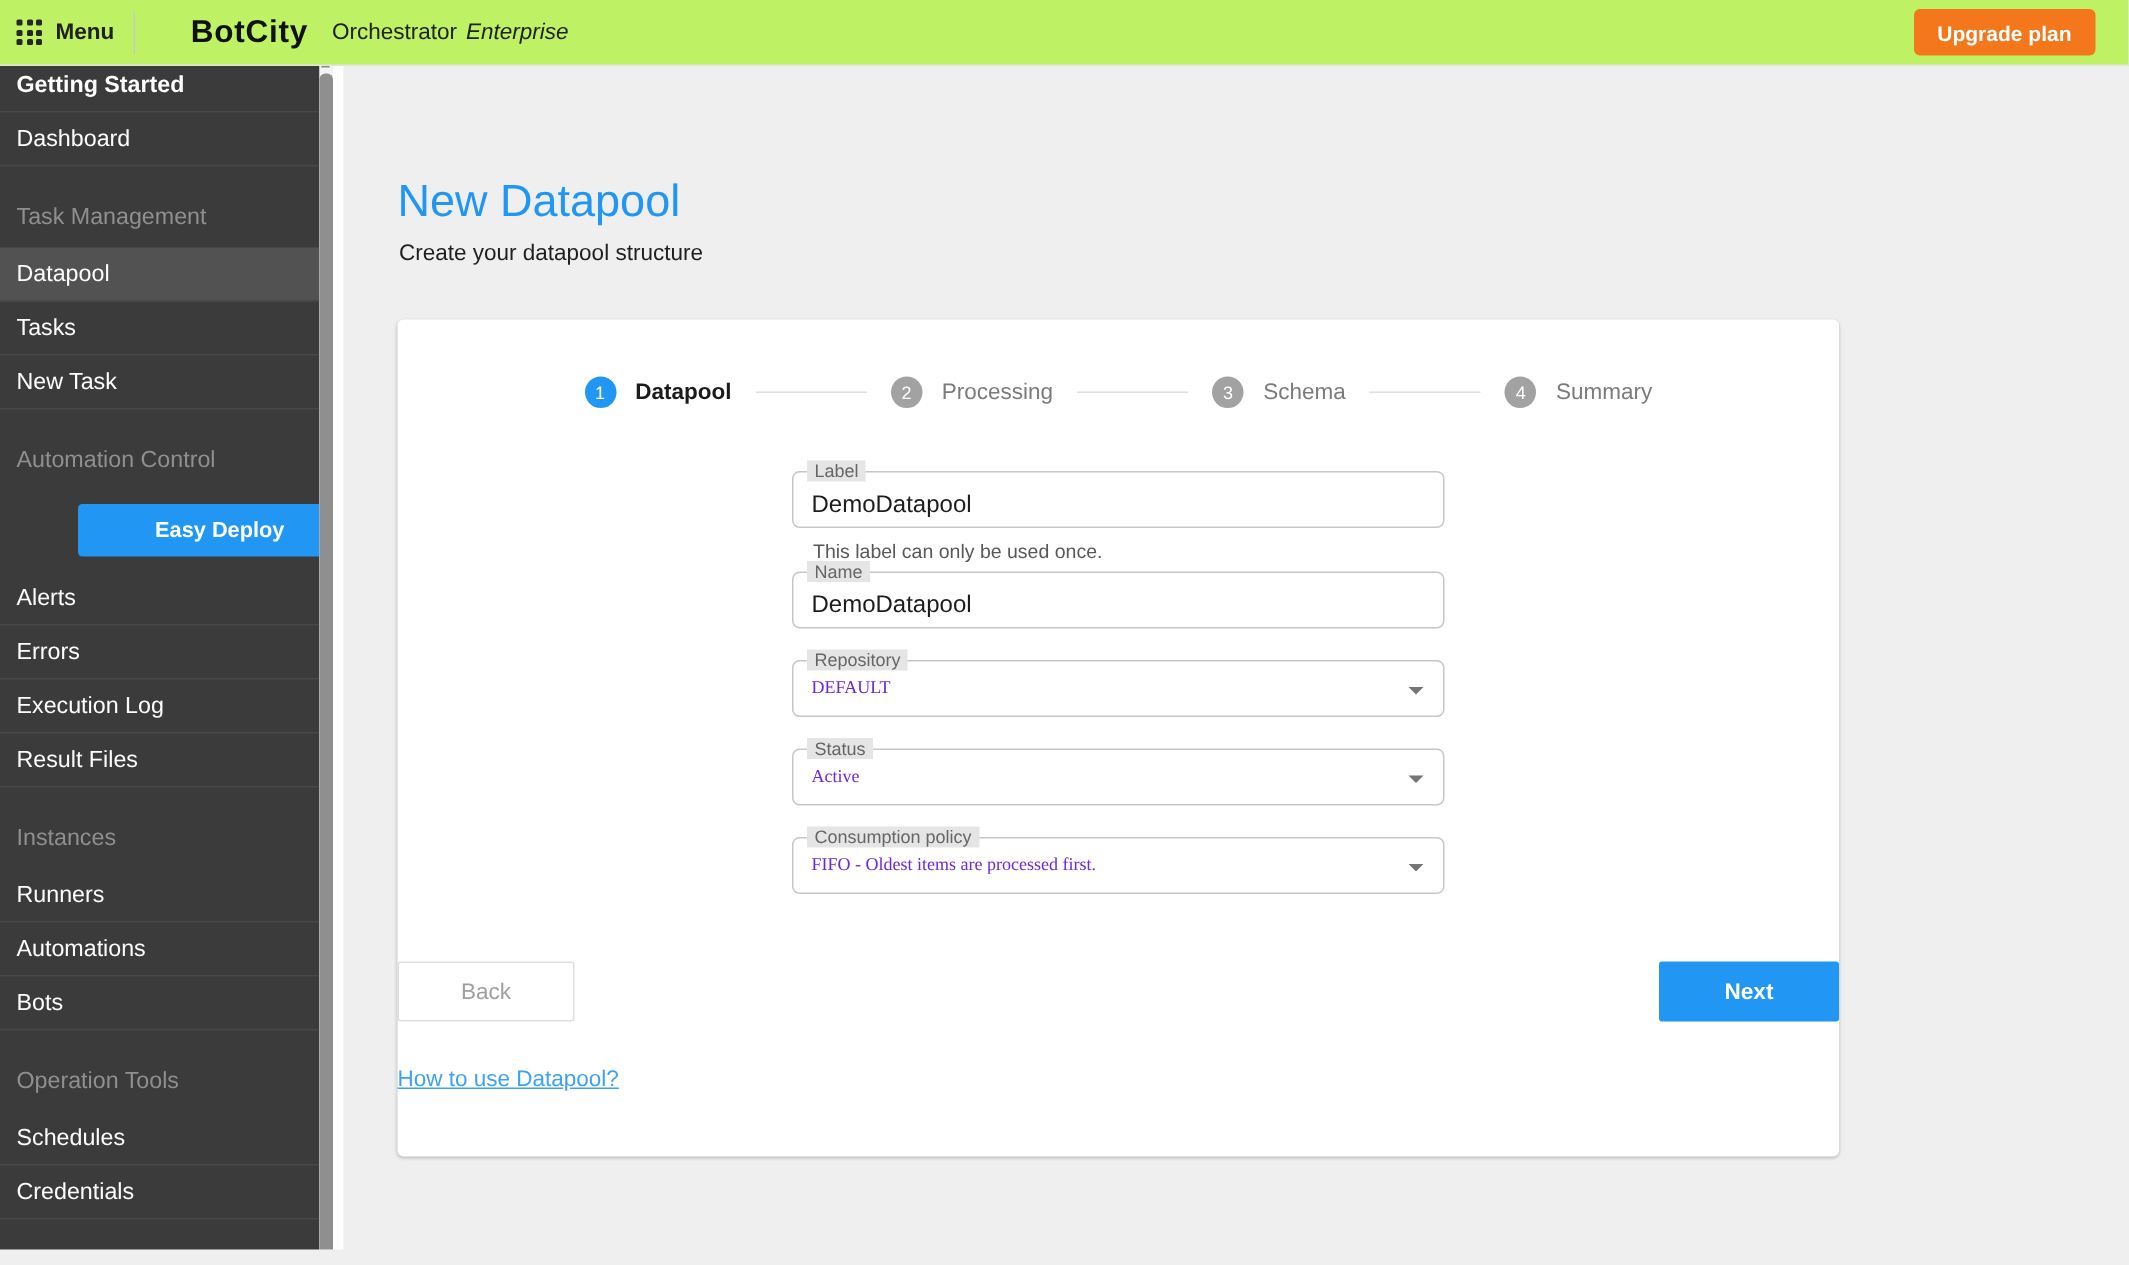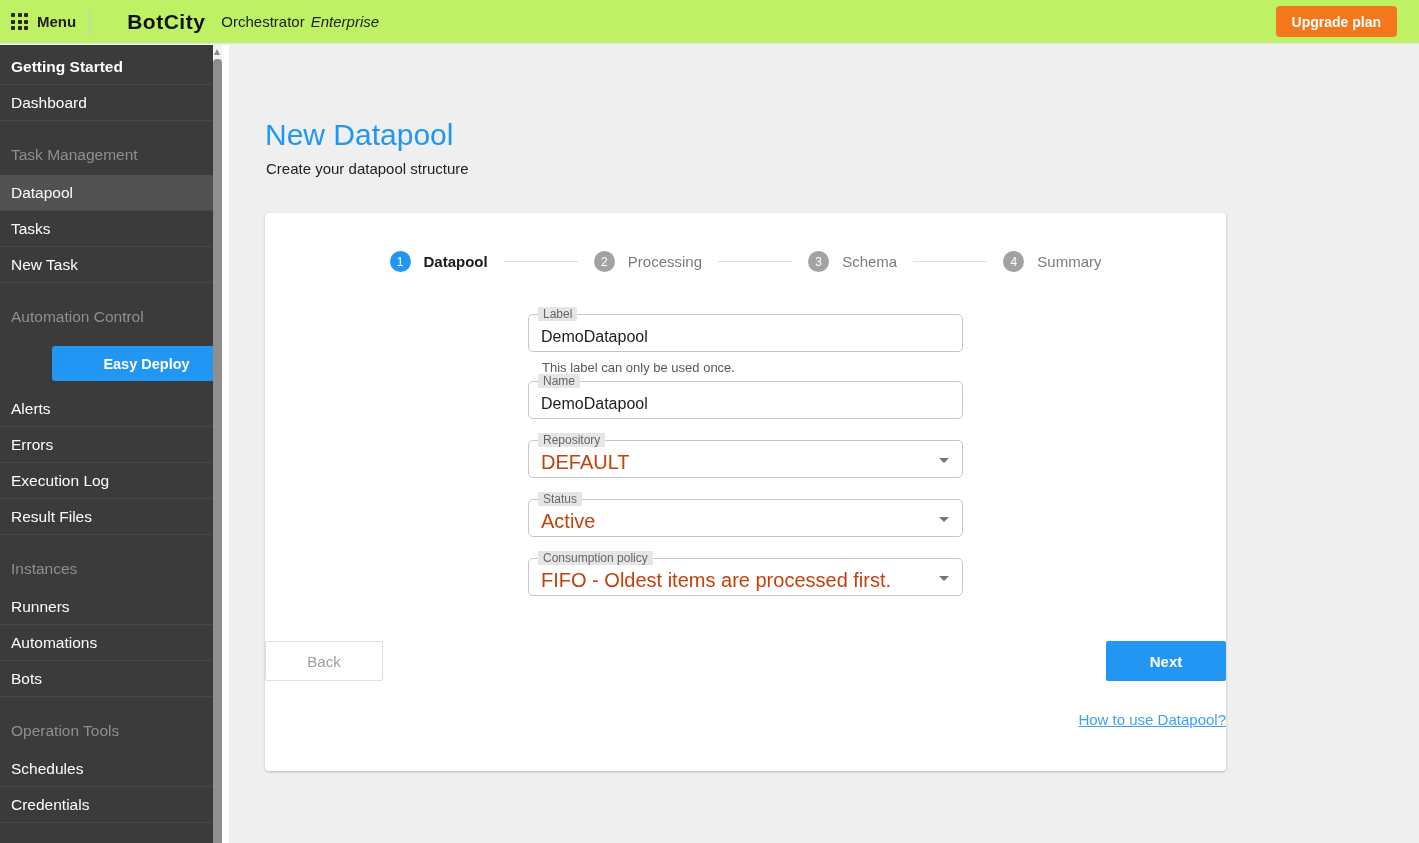--- a/index.html
+++ b/index.html
@@ -19,21 +19,21 @@
   .brand { font-size:21px; font-weight:800; letter-spacing:0.5px; color:#111;
     margin-left:20px; cursor:pointer; }
   .product { font-size:15px; color:#212121; margin-left:16px; }
   .edition { font-size:15px; font-style:italic; color:#212121; margin-left:6px; }
   .spacer { flex:1; }
   .upgrade-btn { background:#F4771B; color:#fff; font-size:14px; font-weight:700;
     font-family:inherit; border:none; border-radius:4px; height:31px; padding:0 16px;
     margin-right:11px; cursor:pointer; }
 
   
-  .sidebar-wrap { position:absolute; left:0; top:45px; width:229px; height:798px;
+  .sidebar-wrap { position:absolute; left:0; top:35px; width:229px; height:798px;
     background:#ffffff; }
   .sidenav { position:absolute; left:0; top:0; width:213px; height:100%;
     background:#3b3b3b; padding-top:4px; overflow:hidden; }
   .nav-item { height:36px; line-height:35px; padding-left:11px; color:#fdfdfd;
     font-size:15.5px; font-weight:400; border-bottom:1px solid #484848; cursor:pointer; }
   .nav-item.bold { font-weight:700; }
   .nav-item.selected { background:#525252; }
   .nav-header { padding:25px 0 11px 11px; color:#8f8f8f; font-size:15.5px;
     font-weight:400; }
   .deploy-wrap { padding:9px 14px 10px 10px; }
@@ -73,38 +73,38 @@
   
   .fields { width:435px; margin:42px auto 0; }
   .mfield { position:relative; border:1px solid #c6c6c6; border-radius:5px;
     height:38px; background:#fff; margin-top:21px; }
   .mfield:first-child { margin-top:0; }
   .flabel { position:absolute; top:-8px; left:9px; background:#e5e5e5; padding:0 5px;
     font-size:12px; color:#666; line-height:14px; }
   .finput { border:none; outline:none; width:100%; height:100%;
     padding:8px 12px 0; font-size:16px; color:#1d1d1d; background:transparent;
     font-family:inherit; }
-  .fvalue { display:block; padding:10px 34px 0 12px; font-size:20px; color:#c2410c;
-    white-space:nowrap; overflow:hidden; }
+  .fvalue { display:block; padding:10px 34px 0 12px; font-size:12px; color:#6d28d9;
+    white-space:nowrap; overflow:hidden;font-family:Liberation Serif, serif; }
   .mfield.select { cursor:pointer; }
   .caret { position:absolute; right:13px; top:17px; width:0; height:0;
     border-left:5px solid transparent; border-right:5px solid transparent;
     border-top:5px solid #757575; }
   .helper { margin:8px 0 0 14px; font-size:13px; color:#585858; }
   .helper-gap { margin-top:6px; }
 
   
   .btn-row { display:flex; justify-content:space-between; gap:24px; margin-top:45px; }
   .back-btn { width:118px; height:40px; background:#fff; border:1px solid #dedede;
     border-radius:2px; color:#9e9e9e; font-size:15px; font-weight:500;
     font-family:inherit; cursor:default; }
   .next-btn { width:120px; height:40px; background:#2196F3; border:none;
     border-radius:2px; color:#fff; font-size:15px; font-weight:700;
     font-family:inherit; cursor:pointer; }
-  .help-row { text-align:right; margin-top:30px; }
+  .help-row { text-align:left; margin-top:30px; }
   .help-link { font-size:15px; color:#3da1f5; text-decoration:underline;
     cursor:pointer; }
 </style>
 </head>
 <body>
 
 <header class="top-header">
   <div class="menu-btn">
     <span class="grid-icon">
       <span></span>

